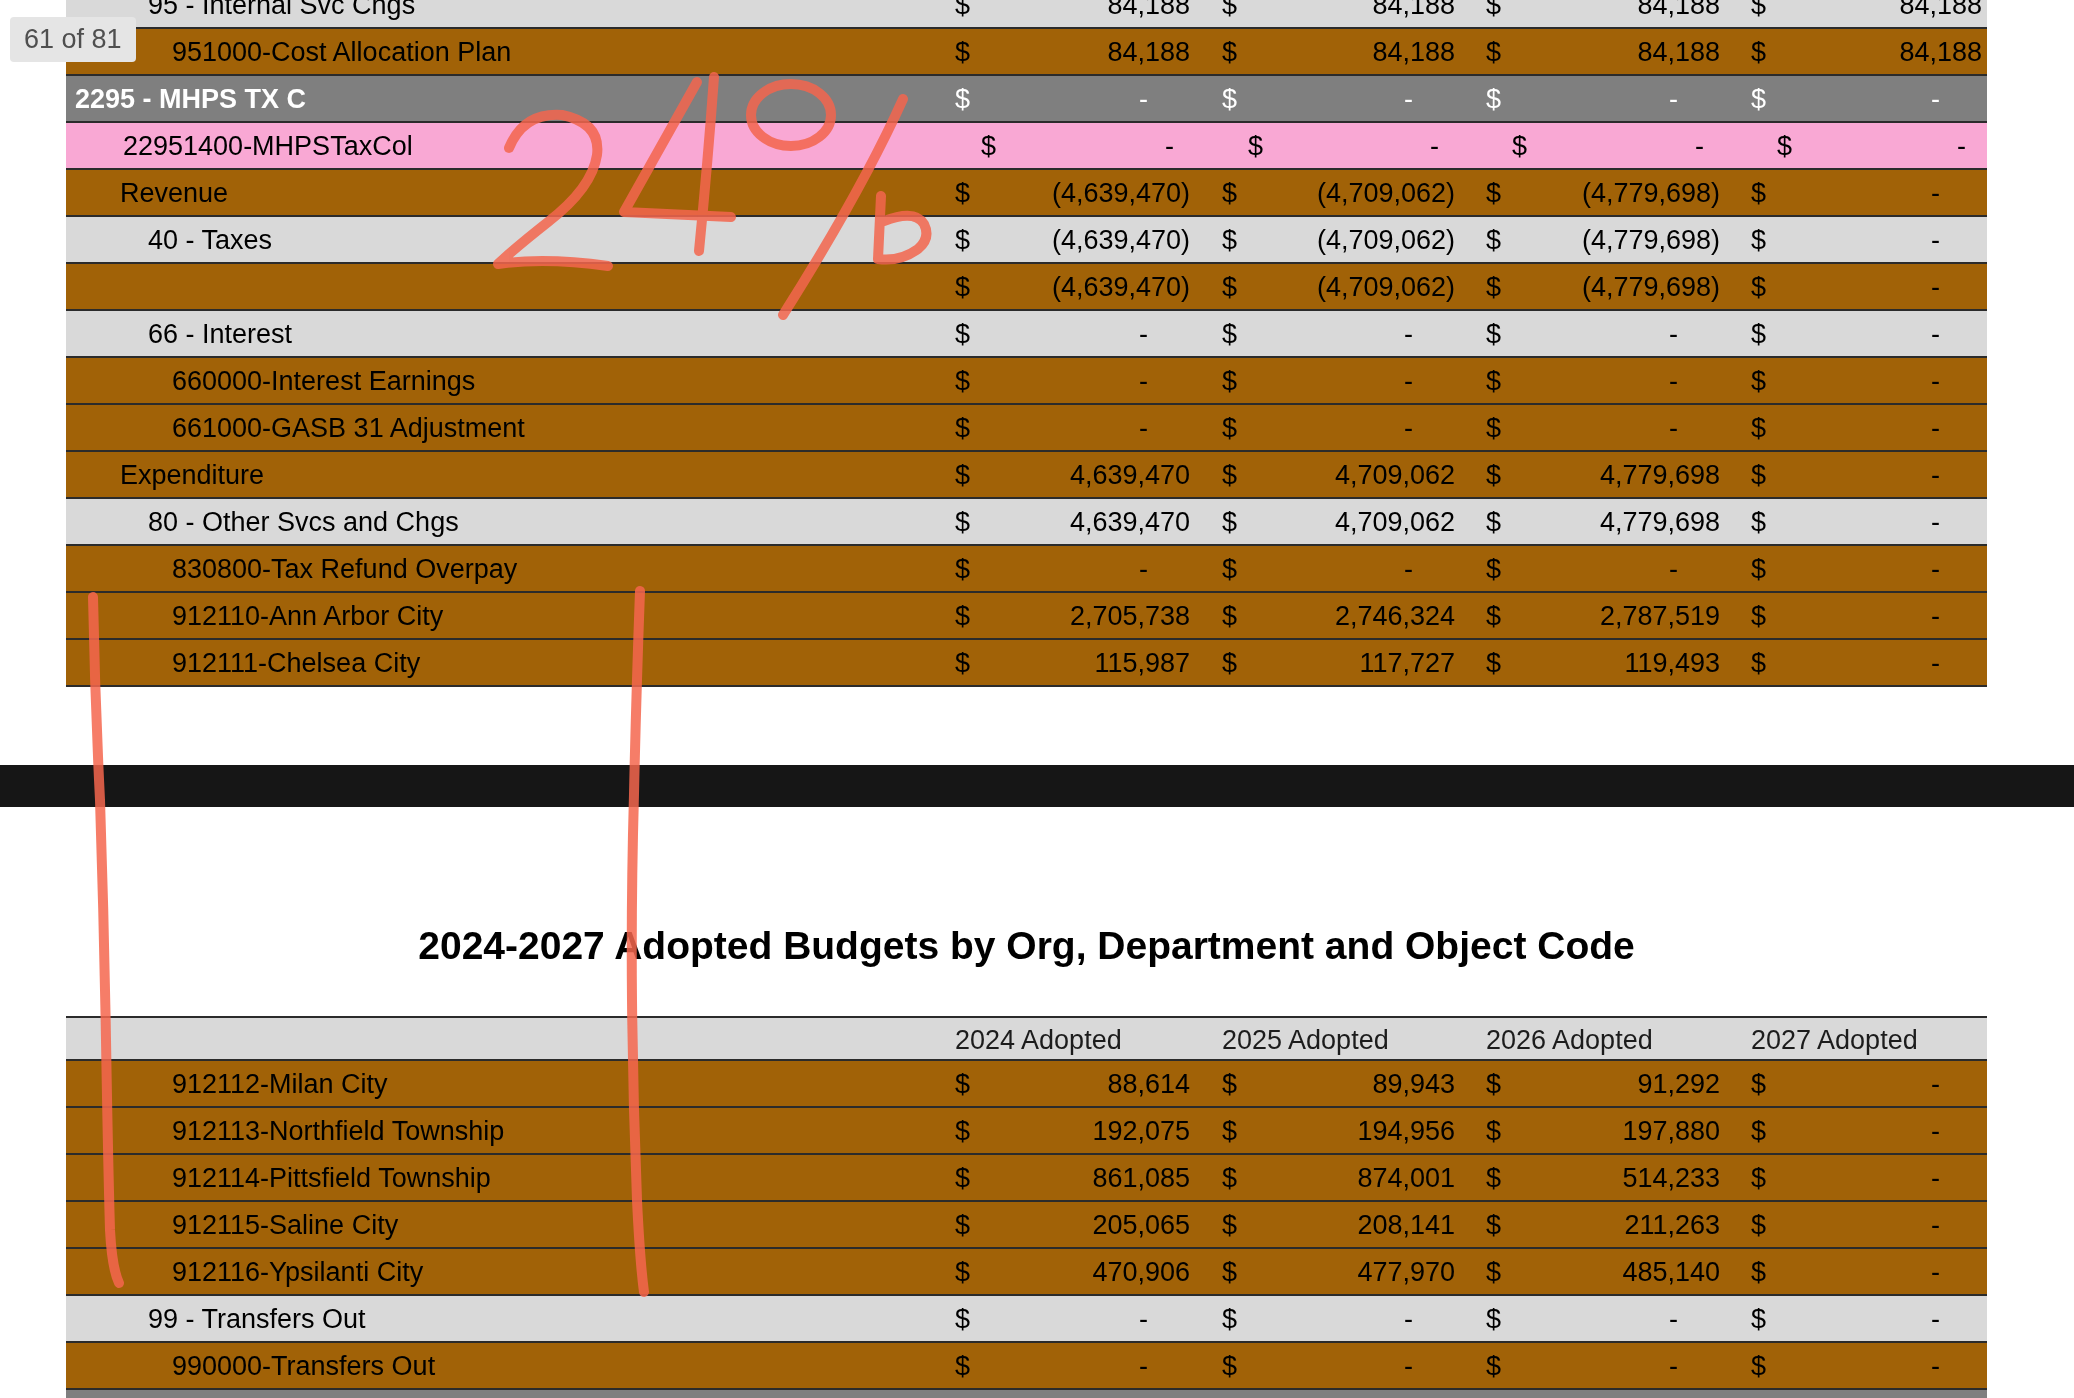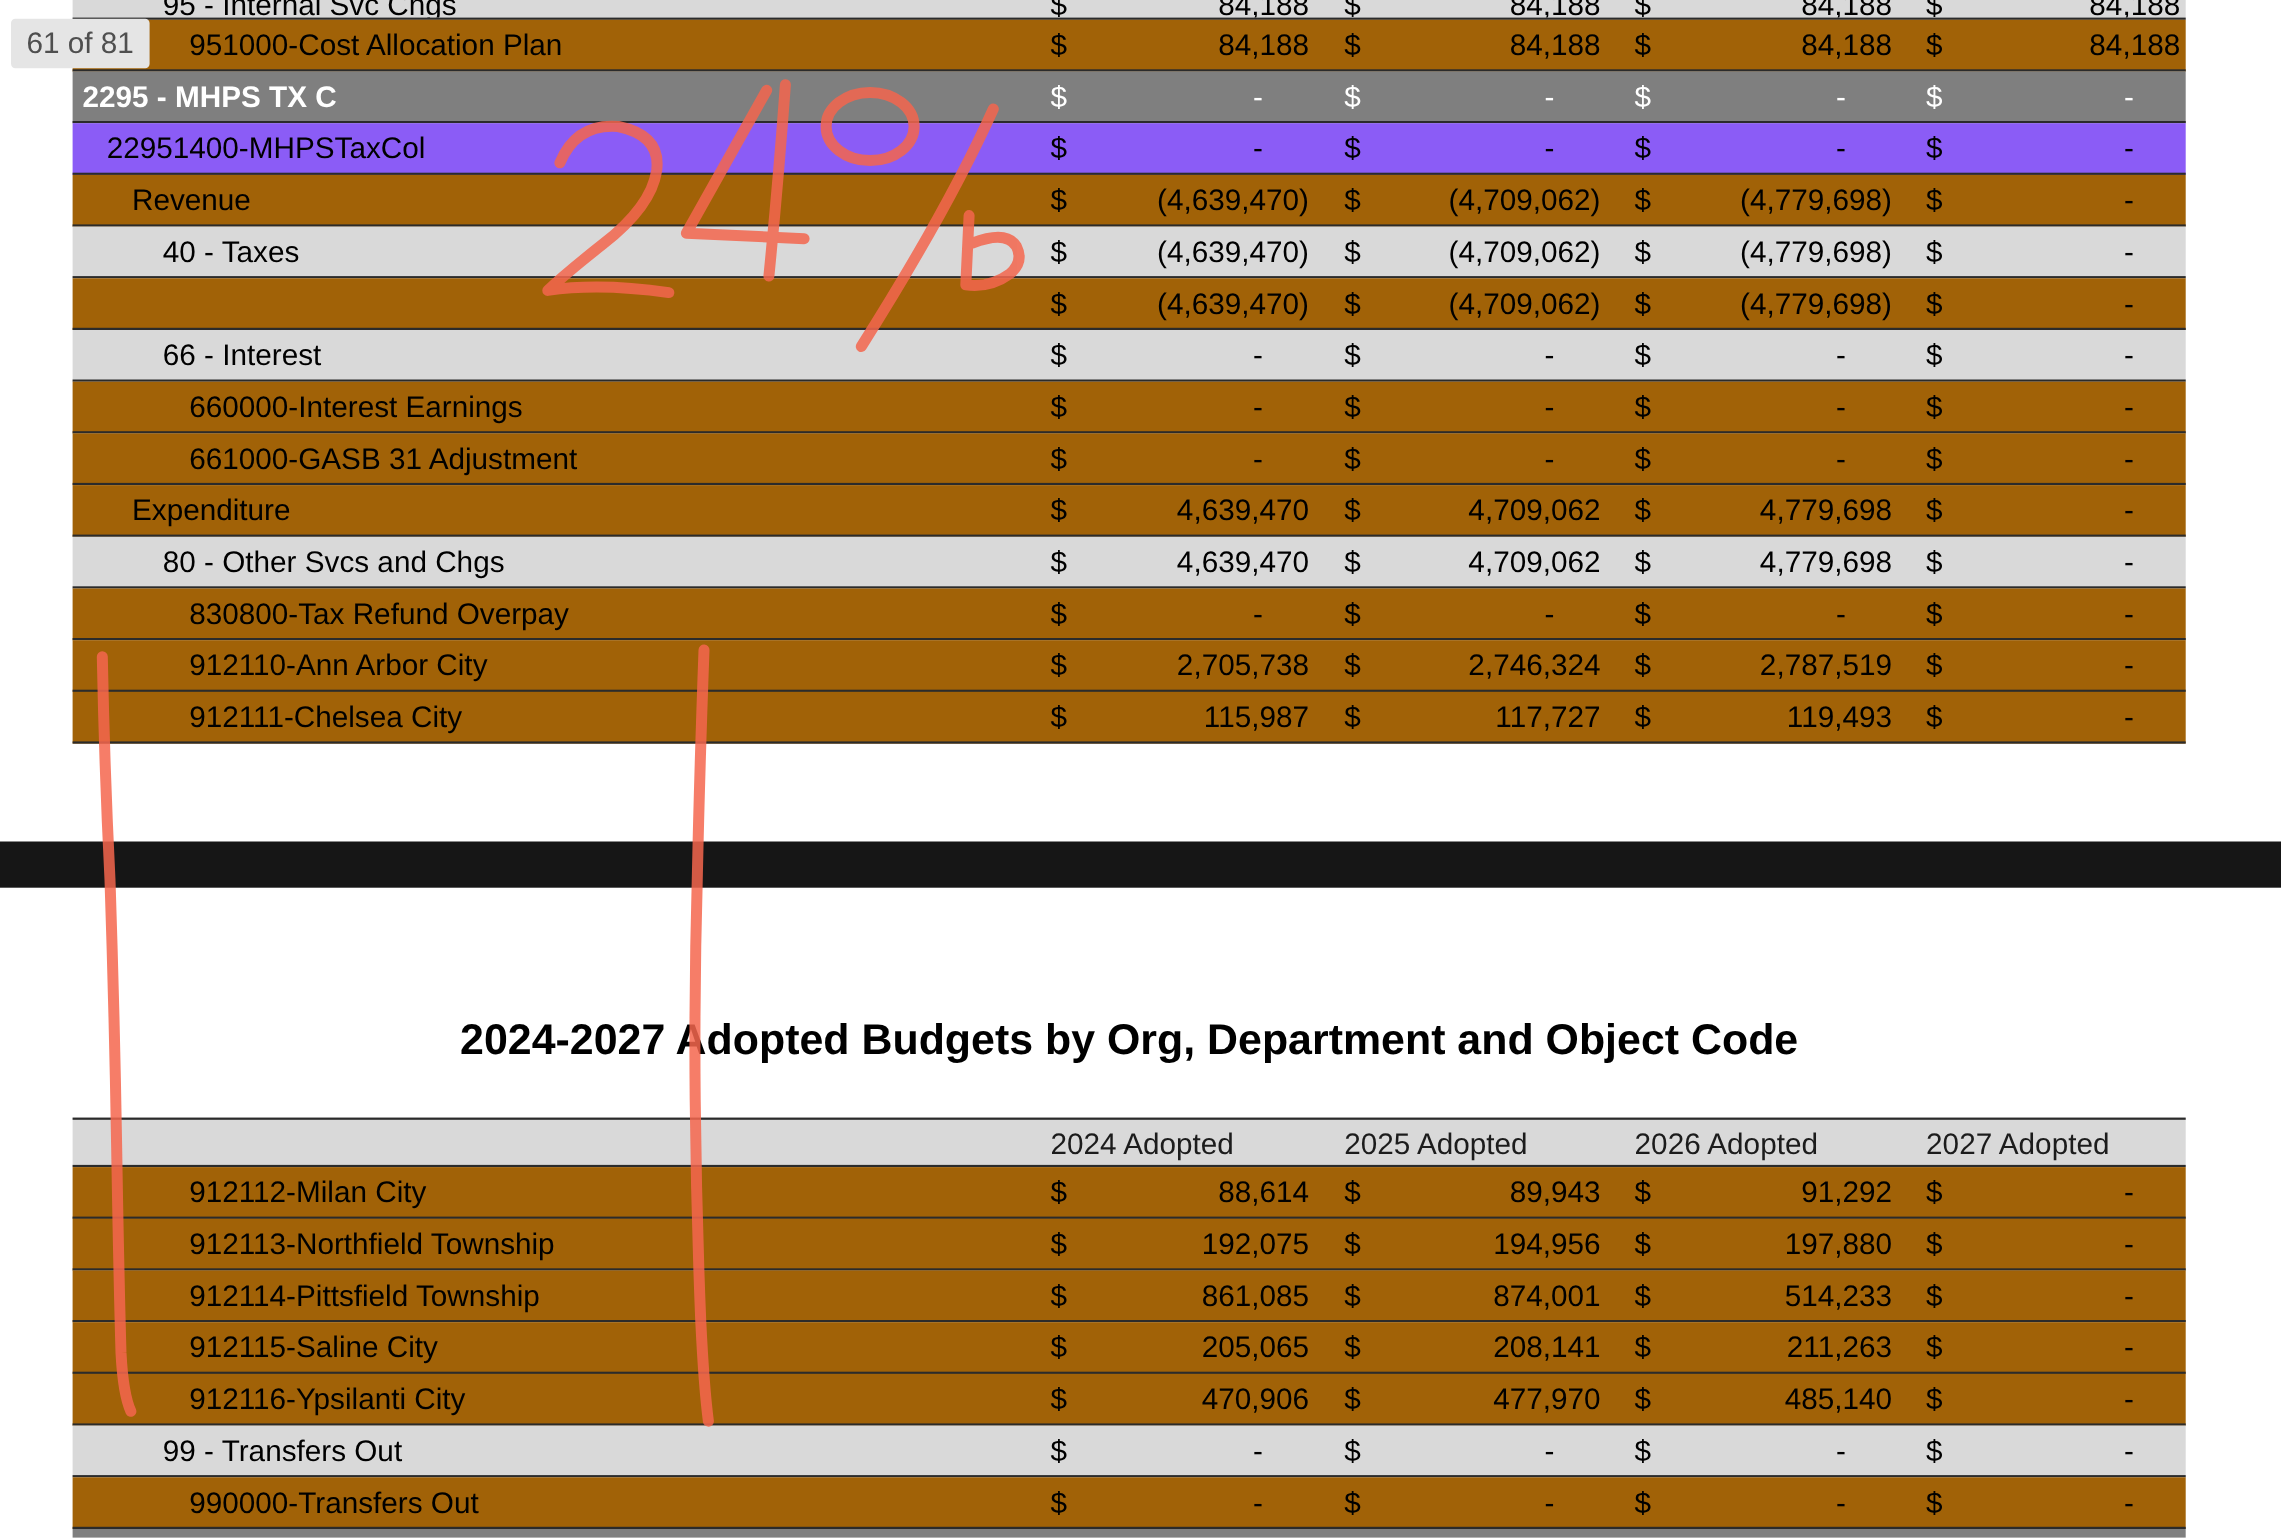--- a/index.html
+++ b/index.html
@@ -11,23 +11,23 @@
     overflow:hidden;
     color:#000;
   }
 
   
   .doc-table { position:absolute; left:66px; width:1921px; }
   #table1 { top:0; }
 
   .row { position:relative; height:47px; background:#a16207; border-bottom:2px solid #2b2b2b; }
   .row.gray    { background:#d9d9d9; }
-  .row.medgray { background:#8b5cf6; }
+  .row.medgray { background:#f9a8d4;padding-left:26px; }
   .row.dark    { background:#7f7f7f; color:#ffffff; }
-  .row.partial { height:18px; overflow:hidden; }
+  .row.partial { height:29px; overflow:hidden; }
   .row.partial .row-inner { margin-top:-18px; }
   .row-inner { position:relative; height:47px; }
 
   .label {
     position:absolute; top:0; line-height:47px;
     font-size:27px; white-space:nowrap;
   }
   .ind0 { left:9px;font-weight:bold; }  .ind1 { left:31px; } .ind2 { left:54px; }
   .ind3 { left:82px; } .ind4 { left:106px; }
 

